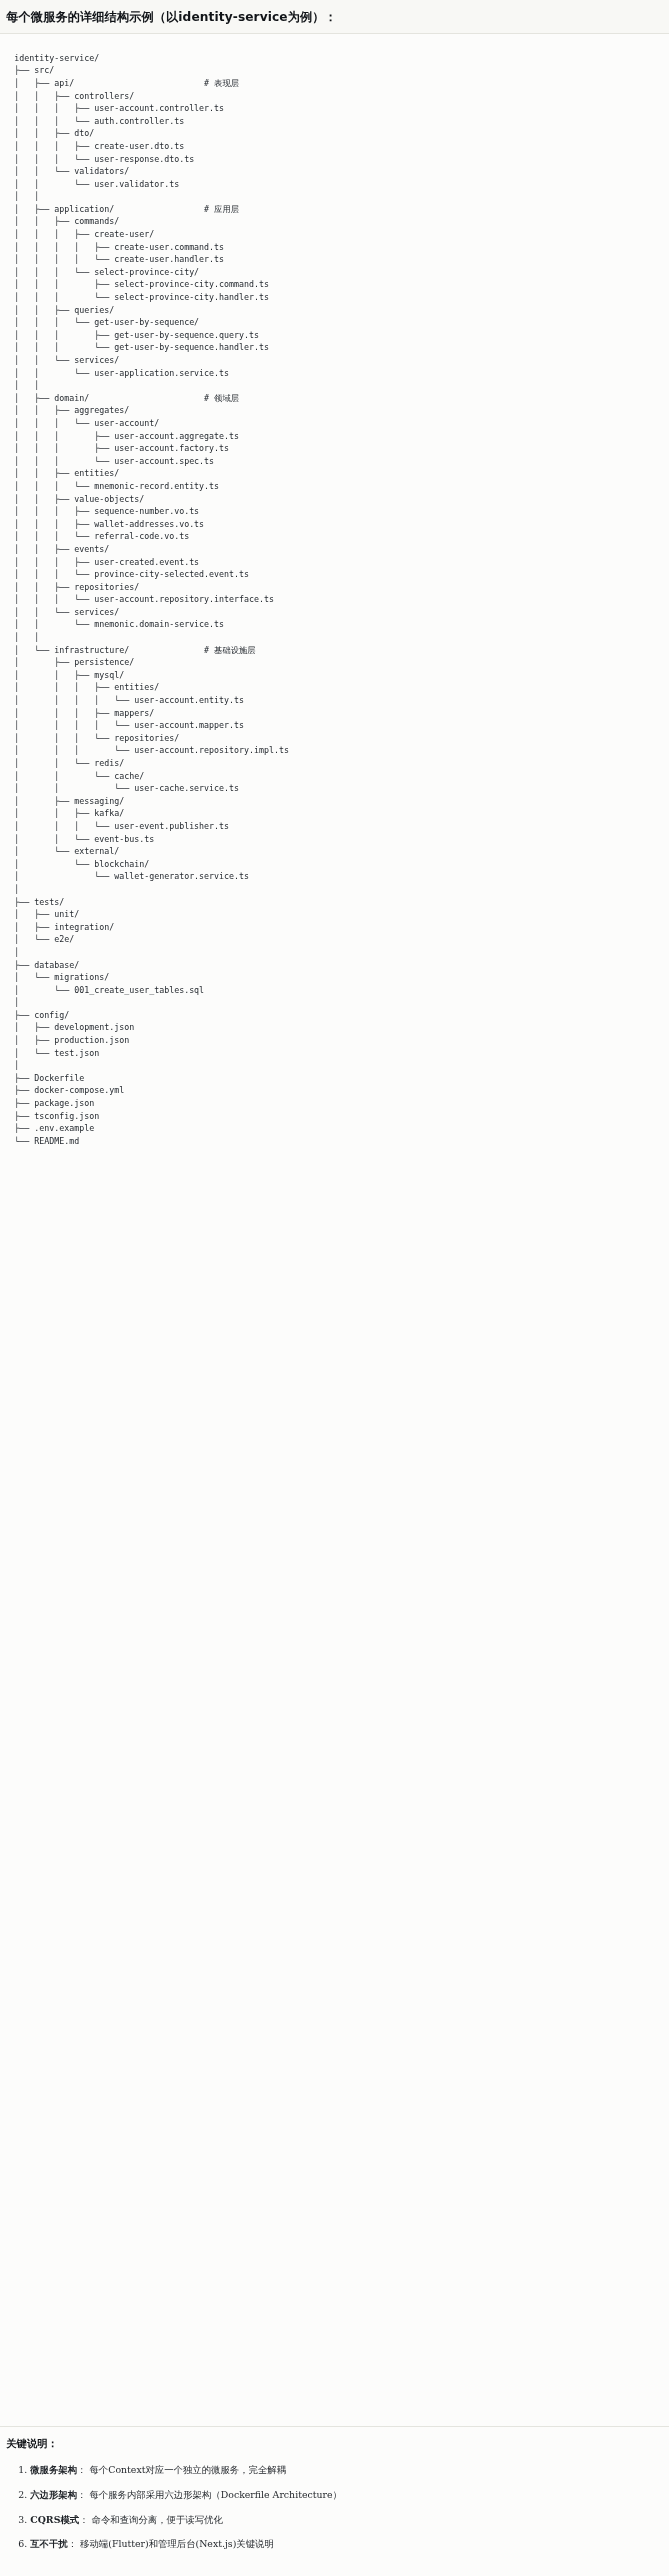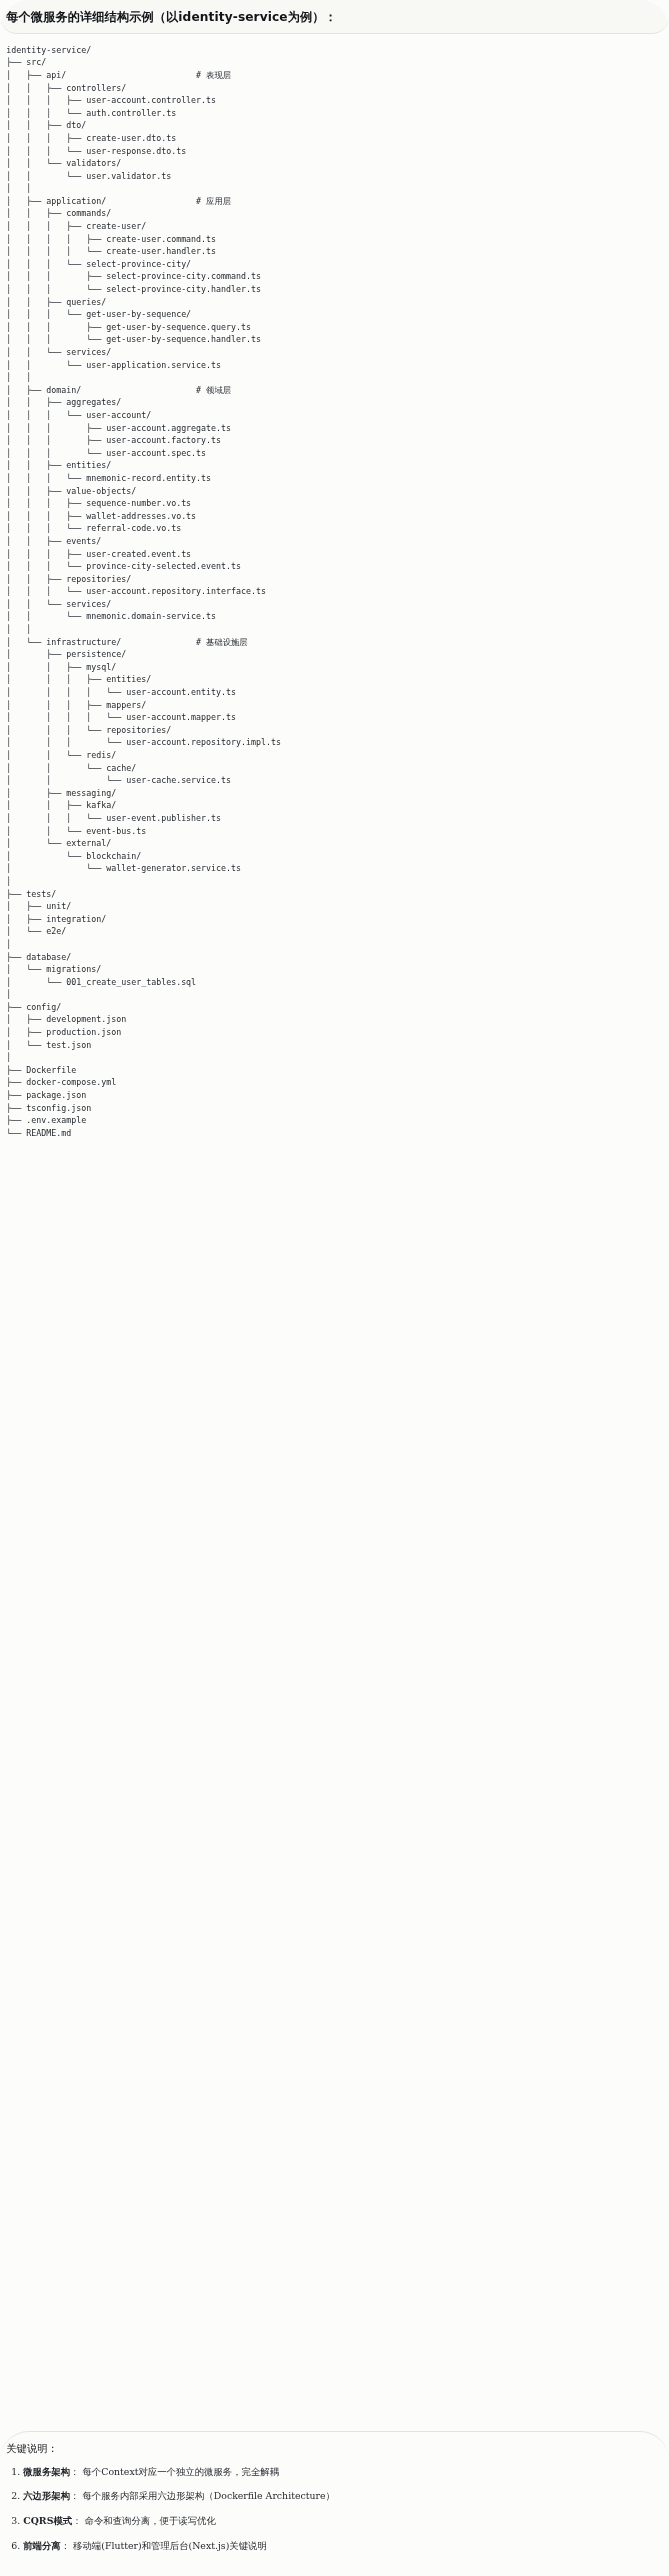--- a/index.html
+++ b/index.html
@@ -1,15 +1,15 @@
 <!DOCTYPE html>
 <html style="font-size:10px"><head>
 <meta charset="utf-8">
 <style>
-  * { box-sizing: border-box; border-radius: 29px; }
+  * { box-sizing: border-box; }
   html, body {
     margin: 0;
     padding: 0;
     background: #fcfcfb;
   }
   body {
     width: 669px;
     font-family: "Liberation Sans", "DejaVu Sans", sans-serif;
     color: #1f2328;
   }
@@ -42,41 +42,41 @@
     padding: 10px 6.3px 6.3px 6.3px;
     background: #fcfcfb;
     flex: 1 1 auto;
   }
   .tree {
     font-family: "DejaVu Sans Mono", "Liberation Mono", monospace;
     font-size: 8.3px;
     line-height: 12.6px;
     color: #24292f;
     white-space: pre;
-    margin: 0;
+    margin: 8px;
     letter-spacing: 0px;
     tab-size: 4;
   }
 
   
   .keys-band {
     border-top: 0.6px solid #e4e4de;
     padding: 10px 6.3px 12.5px 6.3px;
     background: #fcfcfb;
   }
   .keys-title {
     font-family: "DejaVu Sans", "Liberation Sans", sans-serif;
-    font-weight: 400;
+    font-weight: 700;
     font-size: 10.3px;
     color: #111418;
     margin: 0 0 8.8px 0;
   }
   .keys-list {
     list-style: none;
-    margin: 5px;
+    margin: 12px;
     padding: 0;
   }
   .keys-list li {
     font-family: "DejaVu Serif", "Liberation Serif", serif;
     font-size: 9.4px;
     line-height: 1.5;
     color: #1f2328;
     margin: 0 0 10.6px 0;
   }
   .keys-list li .num {
@@ -205,20 +205,20 @@
         <span class="lead">六边形架构</span><span>：</span>
         <span>每个服务内部采用六边形架构（Dockerfile Architecture）</span>
       </li>
       <li>
         <span class="num">3.</span>
         <span class="lead">CQRS模式</span><span>：</span>
         <span>命令和查询分离，便于读写优化</span>
       </li>
       <li>
         <span class="num">6.</span>
-        <span class="lead">前端分离</span><span>：</span>
+        <span class="lead">互不干扰</span><span>：</span>
         <span>移动端(Flutter)和管理后台(Next.js)关键说明</span>
       </li>
     </ol>
   </div>
 
 </div>
 
 
 </body></html>

